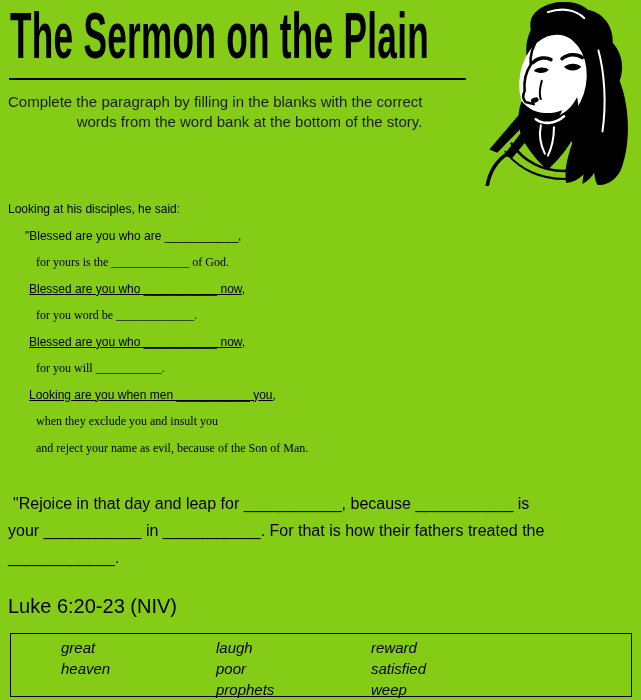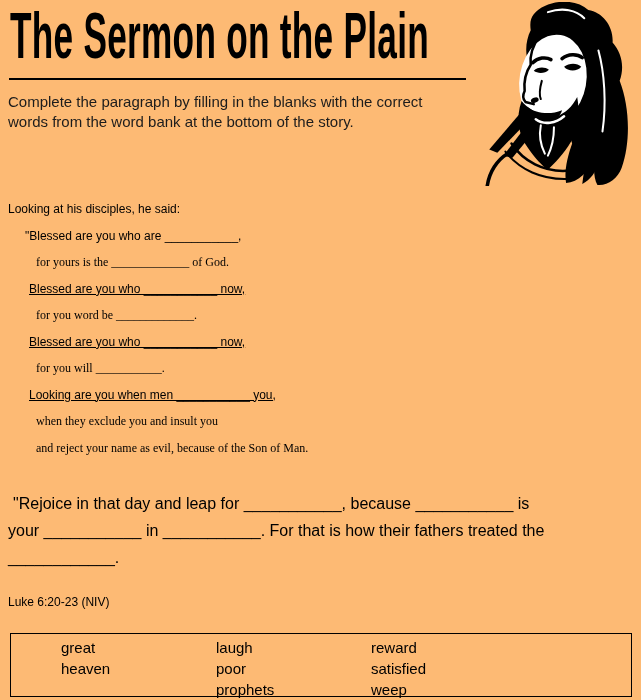--- a/index.html
+++ b/index.html
@@ -1,45 +1,45 @@
 <!DOCTYPE html>
 <html><head>
 <meta charset="utf-8">
 <style>
   html,body{margin:0;padding:0;background:#ffffff;}
   body{width:641px;height:700px;font-family:"Liberation Sans",sans-serif;color:#000;}
-  .page{position:relative;width:641px;height:700px;overflow:hidden;background:#fdba74;}
+  .page{position:relative;width:641px;height:700px;overflow:hidden;background:#84cc16;}
 
   .title{
     position:absolute;left:10px;top:3px;margin:0;
     font-size:64px;font-weight:bold;line-height:66px;white-space:nowrap;
     transform:scaleX(0.55);transform-origin:0 0;letter-spacing:0.5px;color:#000;
   }
   .rule{position:absolute;left:9px;top:78px;width:457px;height:2px;background:#000;}
 
-  .instructions{position:absolute;left:8px;top:92px;font-size:15px;line-height:20px;color:#1c1c1c;}
+  .instructions{position:absolute;left:8px;top:92px;font-size:15px;line-height:20px;color:#1c1c1c;text-align:right;}
 
   .jesus{position:absolute;left:477px;top:2px;width:162px;height:184px;}
   .jesus svg{display:block;width:100%;height:100%;}
 
   .p1{position:absolute;left:8px;top:196px;font-size:12px;line-height:26.5px;color:#000;}
   .p2{position:absolute;left:8px;top:490px;font-size:16px;line-height:27px;color:#000;}
   .ind5{padding-left:5px;}
   .ind17{padding-left:17px;}
   .ind21{padding-left:21px;text-decoration:underline;}
   .ind28{padding-left:28px;font-family:Liberation Serif, serif;}
 
-  .ref{position:absolute;left:8px;top:595px;font-size:12px;color:#000;}
+  .ref{position:absolute;left:8px;top:595px;font-size:20px;color:#000;}
 
   .bank{
     position:absolute;left:10px;top:633px;width:622px;height:64px;
     border:1.5px solid #000;box-sizing:border-box;display:flex;
   }
   .bank-col{width:25%;box-sizing:border-box;padding:3px 0 0 50px;font-size:15px;line-height:21px;}
-  .word{display:block;white-space:nowrap;}
+  .word{display:block;white-space:nowrap;font-style:italic;}
 </style>
 </head>
 <body>
 
 <div class="page">
 
   <h1 class="title">The Sermon on the Plain</h1>
   <div class="rule"></div>
 
   <div class="instructions">

